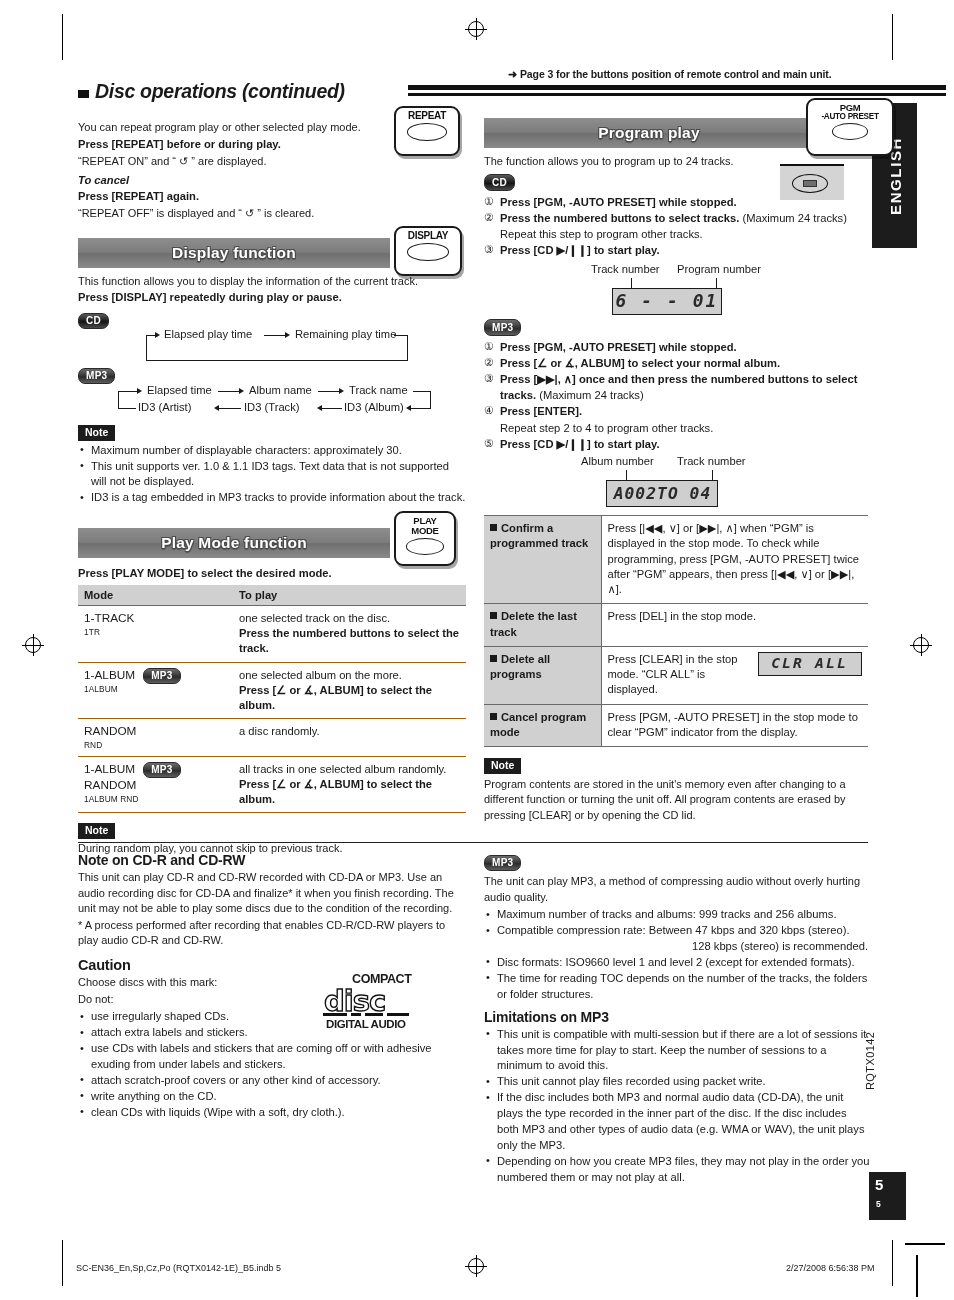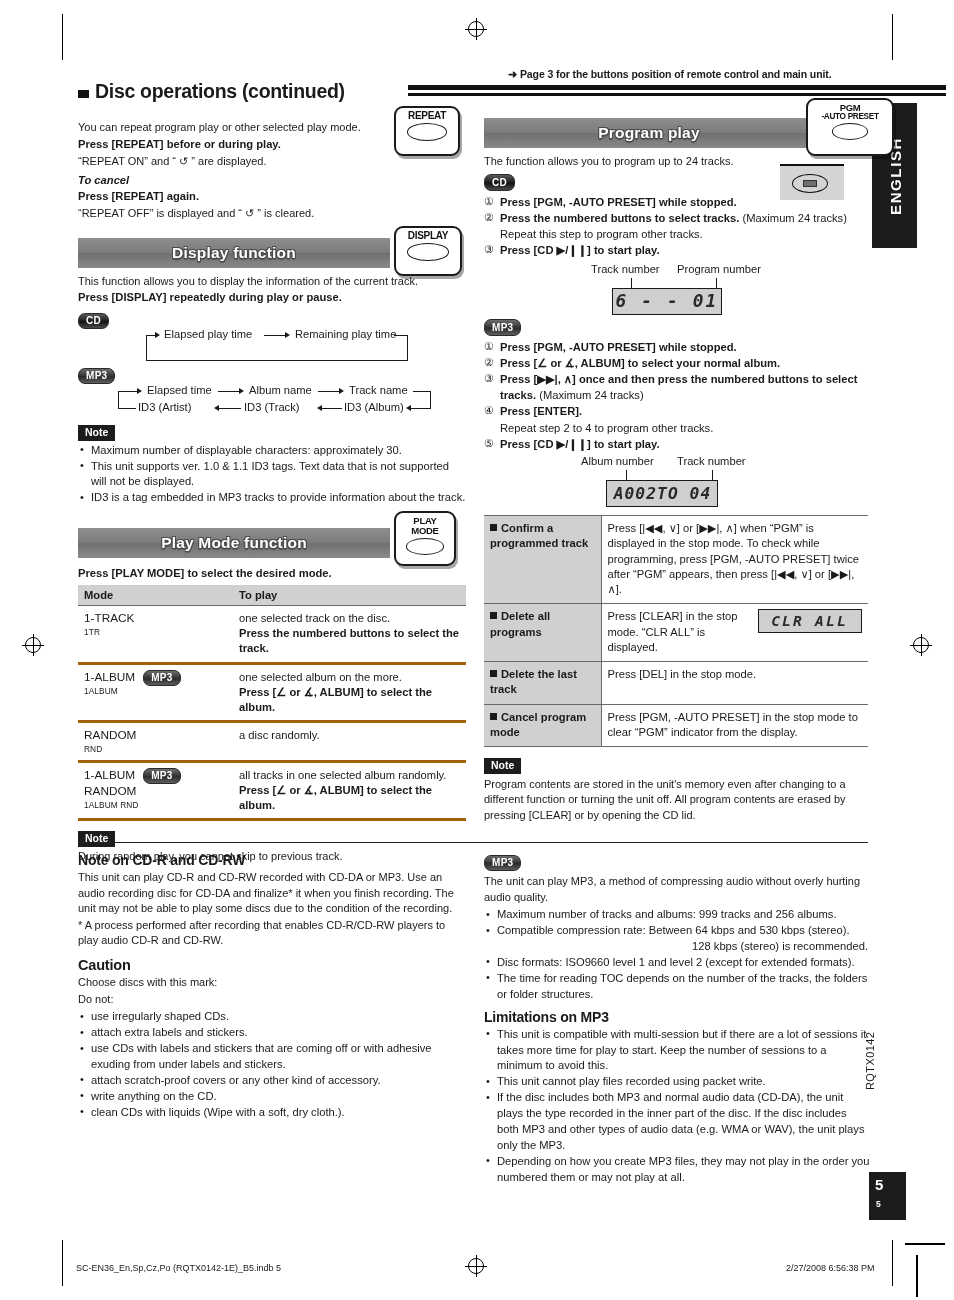--- a/index.html
+++ b/index.html
@@ -29,21 +29,21 @@
   .ref-line {
     position:absolute; left:508px; top:68px; font-size:10.5px; font-weight:bold;
     letter-spacing:-0.1px;
   }
   .ref-arrow { font-size:11px; }
 
   .title-row { position:absolute; left:78px; top:80px; width:790px; height:24px; }
   .title-sq { position:absolute; left:0; top:10px; width:11px; height:8px; background:#111; }
   .title-text {
     position:absolute; left:17px; top:0px; font-size:19.5px; font-weight:bold;
-    letter-spacing:-0.3px; white-space:nowrap;
+    font-style:italic; letter-spacing:-0.3px; white-space:nowrap;
   }
   .title-rule1 { position:absolute; left:330px; top:5px; width:538px; height:5px; background:#111; }
   .title-rule2 { position:absolute; left:330px; top:13px; width:538px; height:3px; background:#111; }
 
   
   .english-tab {
     position:absolute; left:872px; top:103px; width:45px; height:145px;
     background:#1c1c1c; color:#fff;
   }
   .english-tab span {
@@ -154,21 +154,21 @@
              border-right:5px solid #1a1a1a; border-top:3.2px solid transparent; border-bottom:3.2px solid transparent;}
 
   
   table.modetbl { width:100%; border-collapse:collapse; margin-top:3px; }
   table.modetbl th {
     background:#d0d0d0; font-size:11.2px; font-weight:bold; text-align:left;
     padding:4px 4px 4px 6px; border-bottom:1.3px solid #6a6a6a;
   }
   table.modetbl td {
     font-size:11.2px; vertical-align:top; padding:5px 4px 5px 6px;
-    border-bottom:3px solid #a16207; line-height:1.35;
+    border-bottom:1px solid #a16207; line-height:1.35;
   }
   table.modetbl td.mode { width:155px; }
   .mode-main { font-size:11.8px; }
   .mode-sub  { font-size:8.3px; letter-spacing:0.1px; }
 
   
   table.optbl { width:100%; border-collapse:collapse; margin-top:2px; border-top:1.1px solid #6a6a6a;}
   table.optbl td {
     font-size:11.2px; vertical-align:top; padding:5px 6px 6px 6px;
     border-bottom:1.1px solid #6a6a6a; line-height:1.36;
@@ -532,37 +532,37 @@
         <tr>
           <td class="lbl">
             <span class="sqbul"></span><span>Confirm a programmed track</span>
           </td>
           <td>
             <span>Press [|◀◀, ∨] or [▶▶|, ∧] when “PGM” is displayed in the stop mode. To check while programming, press [PGM, -AUTO PRESET] twice after “PGM” appears, then press [|◀◀, ∨] or [▶▶|, ∧].</span>
           </td>
         </tr>
         <tr>
           <td class="lbl">
+            <span class="sqbul"></span><span>Delete the last track</span>
+          </td>
+          <td>
+            <span>Press [DEL] in the stop mode.</span>
+          </td>
+        </tr>
+        <tr>
+          <td class="lbl">
             <span class="sqbul"></span><span>Delete all programs</span>
           </td>
           <td>
             <div class="opwrap">
               <span style="flex:1 1 auto;">Press [CLEAR] in the stop mode. “CLR ALL” is displayed.</span>
               <span class="lcd" style="flex:0 0 auto;width:104px;height:24px;">
                 <span class="lcd-seg" style="font-size:14px;">CLR ALL</span>
               </span>
             </div>
-          </td>
-        </tr>
-        <tr>
-          <td class="lbl">
-            <span class="sqbul"></span><span>Delete the last track</span>
-          </td>
-          <td>
-            <span>Press [DEL] in the stop mode.</span>
           </td>
         </tr>
         <tr>
           <td class="lbl">
             <span class="sqbul"></span><span>Cancel program mode</span>
           </td>
           <td>
             <span>Press [PGM, -AUTO PRESET] in the stop mode to clear “PGM” indicator from the display.</span>
           </td>
         </tr>
@@ -587,32 +587,41 @@
     <p class="p">Do not:</p>
     <ul class="bl">
       <li style="max-width:272px;">use irregularly shaped CDs.</li>
       <li style="max-width:272px;">attach extra labels and stickers.</li>
       <li>use CDs with labels and stickers that are coming off or with adhesive exuding from under labels and stickers.</li>
       <li>attach scratch-proof covers or any other kind of accessory.</li>
       <li>write anything on the CD.</li>
       <li>clean CDs with liquids (Wipe with a soft, dry cloth.).</li>
     </ul>
 
+    <div class="cdlogo">
+      <div class="compact">COMPACT</div>
+      <div class="disc">disc</div>
+      <div class="bar" style="left:3px;  top:41px; width:24px;"></div>
+      <div class="bar" style="left:31px; top:41px; width:10px;"></div>
+      <div class="bar" style="left:45px; top:41px; width:18px;"></div>
+      <div class="bar" style="left:67px; top:41px; width:22px;"></div>
+      <div class="da">DIGITAL AUDIO</div>
+    </div>
   </div>
 
   <div class="bl-right">
     <div>
       <span class="pill">MP3</span>
     </div>
     <p class="p" style="margin-top:3px;">The unit can play MP3, a method of compressing audio without overly hurting audio quality.</p>
 
     <ul class="bl">
       <li>Maximum number of tracks and albums: 999 tracks and 256 albums.</li>
       <li>
-        <span>Compatible compression rate: Between 64 kbps and 530 kbps (stereo).</span>
+        <span>Compatible compression rate: Between 47 kbps and 320 kbps (stereo).</span>
         <span style="display:block; text-align:right; padding-right:2px;">128 kbps (stereo) is recommended.</span>
       </li>
       <li>Disc formats: ISO9660 level 1 and level 2 (except for extended formats).</li>
       <li>The time for reading TOC depends on the number of the tracks, the folders or folder structures.</li>
     </ul>
 
     <h3 class="hd" style="margin-top:6px;">Limitations on MP3</h3>
     <ul class="bl">
       <li>This unit is compatible with multi-session but if there are a lot of sessions it takes more time for play to start. Keep the number of sessions to a minimum to avoid this.</li>
       <li>This unit cannot play files recorded using packet write.</li>

